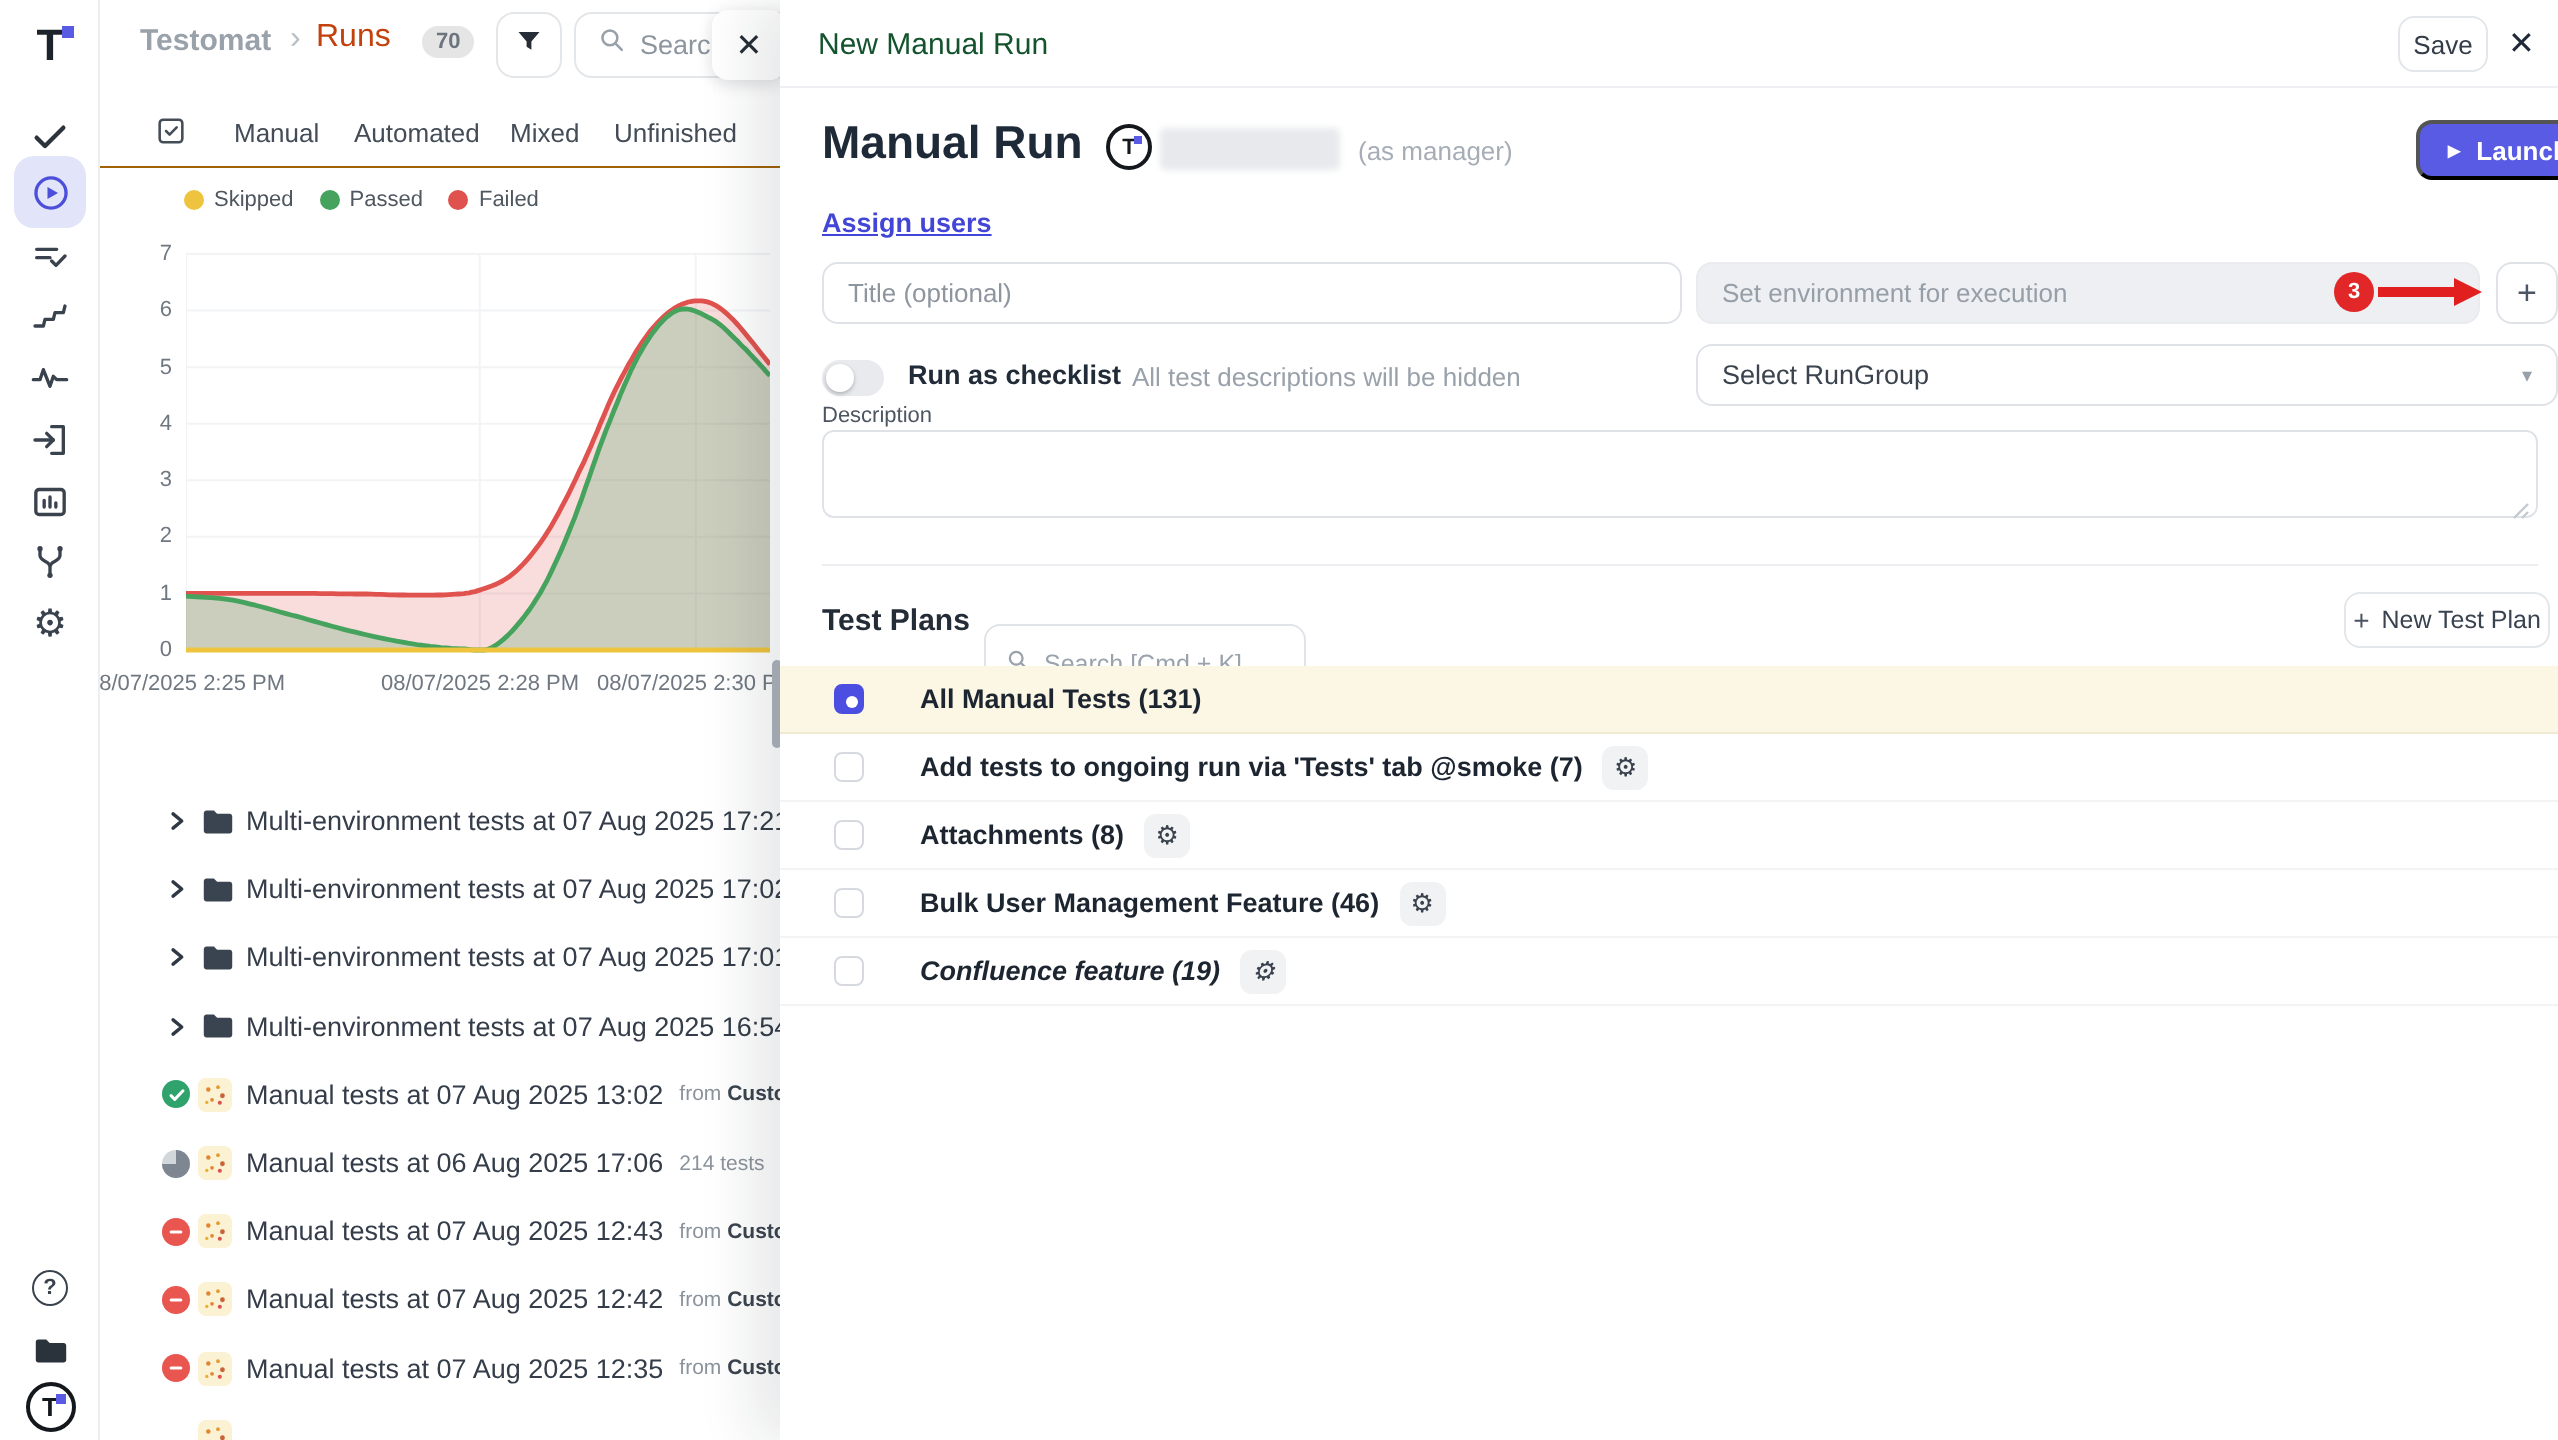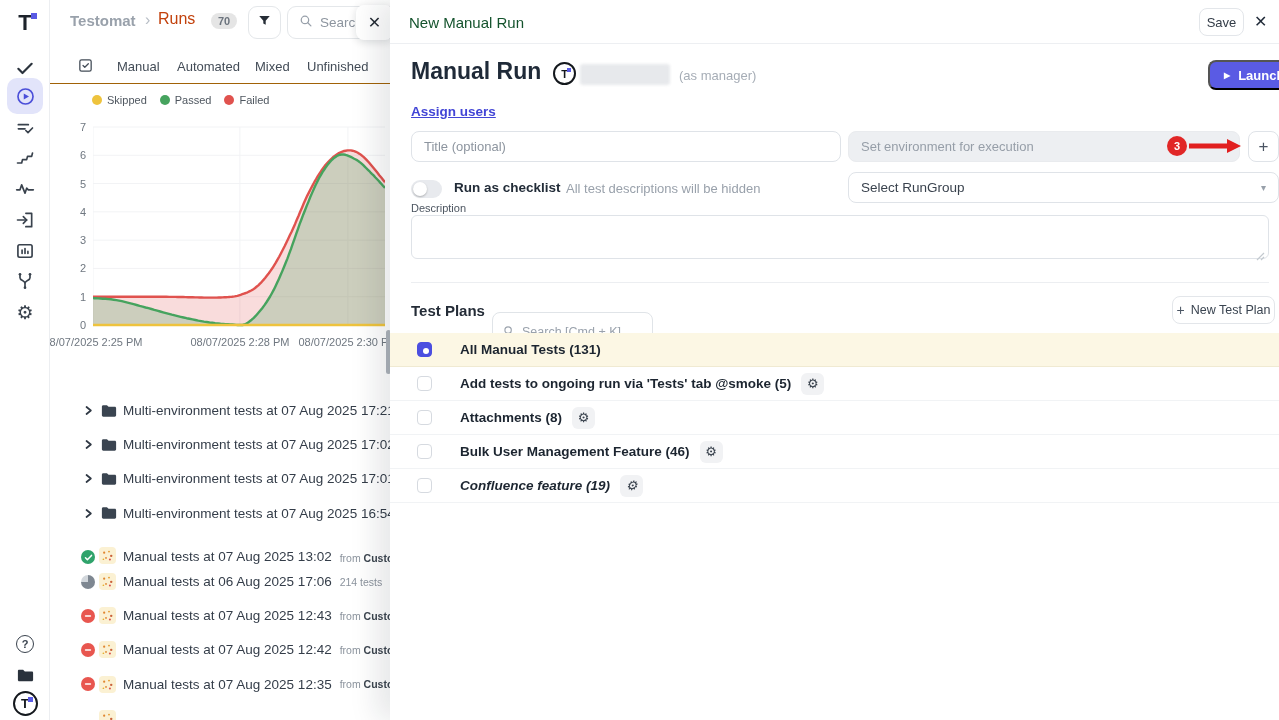--- a/index.html
+++ b/index.html
@@ -367,21 +367,21 @@
               <path d="M4.5 2.5L10 7l-5.5 4.5"></path>
             </svg>
           </span>
       <span class="folder-ic">
             <svg width="16" height="14" viewBox="0 0 18 15">
               <path d="M1 2.6C1 1.7 1.7 1 2.6 1h4.1l1.8 1.8h7c.9 0 1.5.7 1.5 1.5v8.1c0 .9-.7 1.6-1.5 1.6H2.6c-.9 0-1.6-.7-1.6-1.6z" fill="#3a4450"></path>
             </svg>
           </span>
       <span class="folder-label">Multi-environment tests at 07 Aug 2025 16:54</span>
         </div>
-        <div class="run-row" style="top: 530.3px; align-items: flex-end;">
+        <div class="run-row" style="top: 530.3px;">
           <span class="run-status passed">
             <svg width="9" height="9" viewBox="0 0 12 12" fill="none" stroke="#fff" stroke-width="2" stroke-linecap="round" stroke-linejoin="round">
               <path d="M2 6.4l2.5 2.5L10 3.2"></path>
             </svg>
           </span>
       <span class="spark">
             <svg width="13" height="13" viewBox="0 0 14 14">
               <circle cx="3.4" cy="4" r="1.2" fill="#e0862f"></circle>
               <circle cx="8.6" cy="2.8" r="1" fill="#e59a2f"></circle>
               <circle cx="11" cy="7.4" r="1.3" fill="#c9623a"></circle>
@@ -543,21 +543,21 @@
       <span>New Test Plan</span>
     </button>
 
     <div id="plan-list">
         <div class="plan-row hl" style="top: 333px;">
           <span class="plan-check on"></span>
     <span class="plan-label">All Manual Tests (131)</span>
         </div>
         <div class="plan-row" style="top: 367px;">
           <span class="plan-check"></span>
-    <span class="plan-label">Add tests to ongoing run via 'Tests' tab @smoke (5)</span>
+    <span class="plan-label">Add tests to ongoing run via 'Tests' tab @smoke (7)</span>
           <span class="gear-pill">⚙</span>
         </div>
         <div class="plan-row" style="top: 401px;">
           <span class="plan-check"></span>
     <span class="plan-label">Attachments (8)</span>
           <span class="gear-pill">⚙</span>
         </div>
         <div class="plan-row" style="top: 435px;">
           <span class="plan-check"></span>
     <span class="plan-label">Bulk User Management Feature (46)</span>

